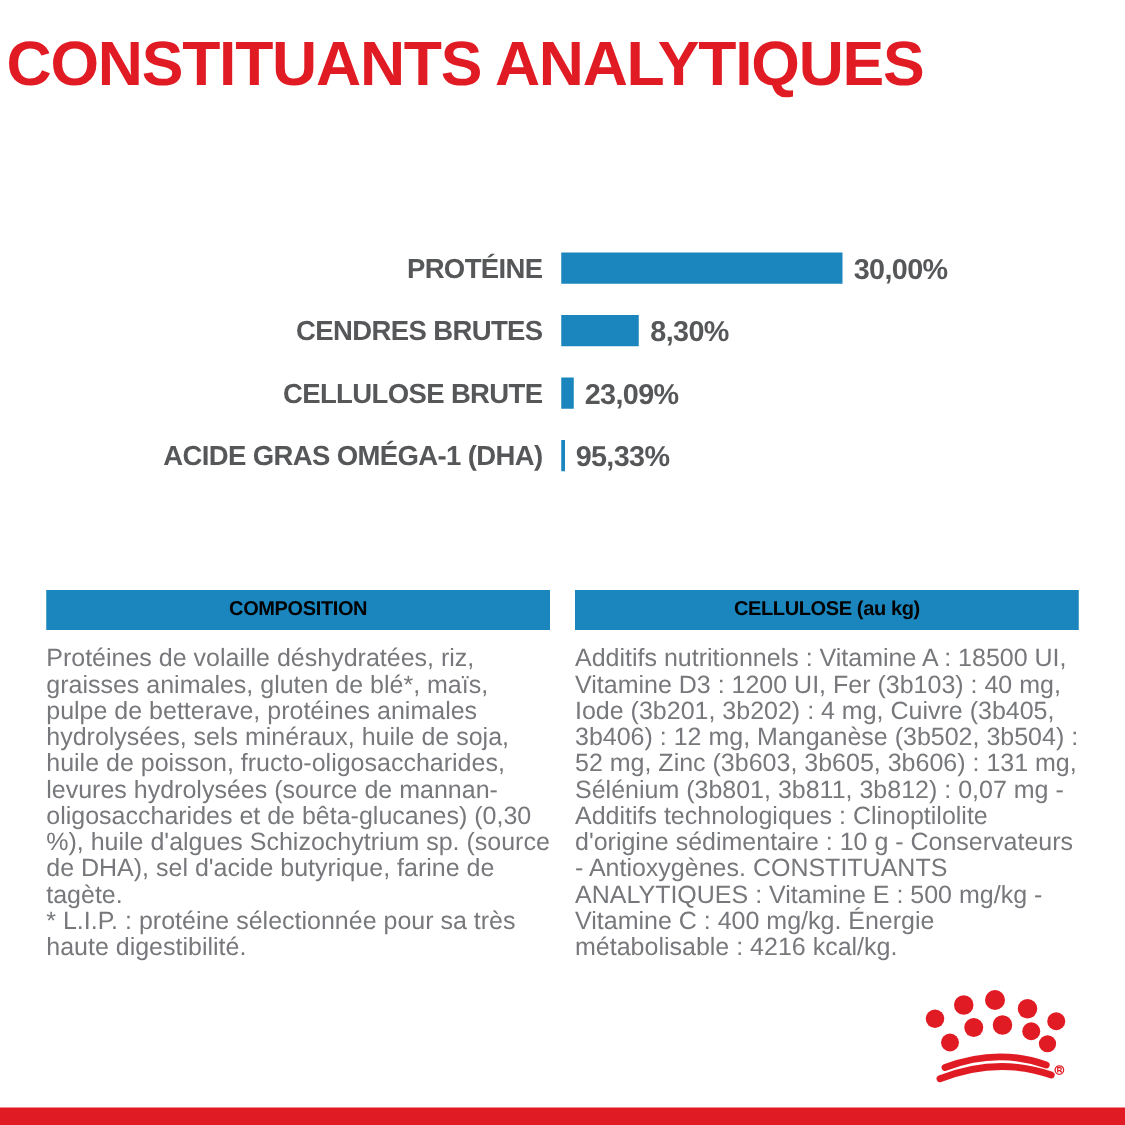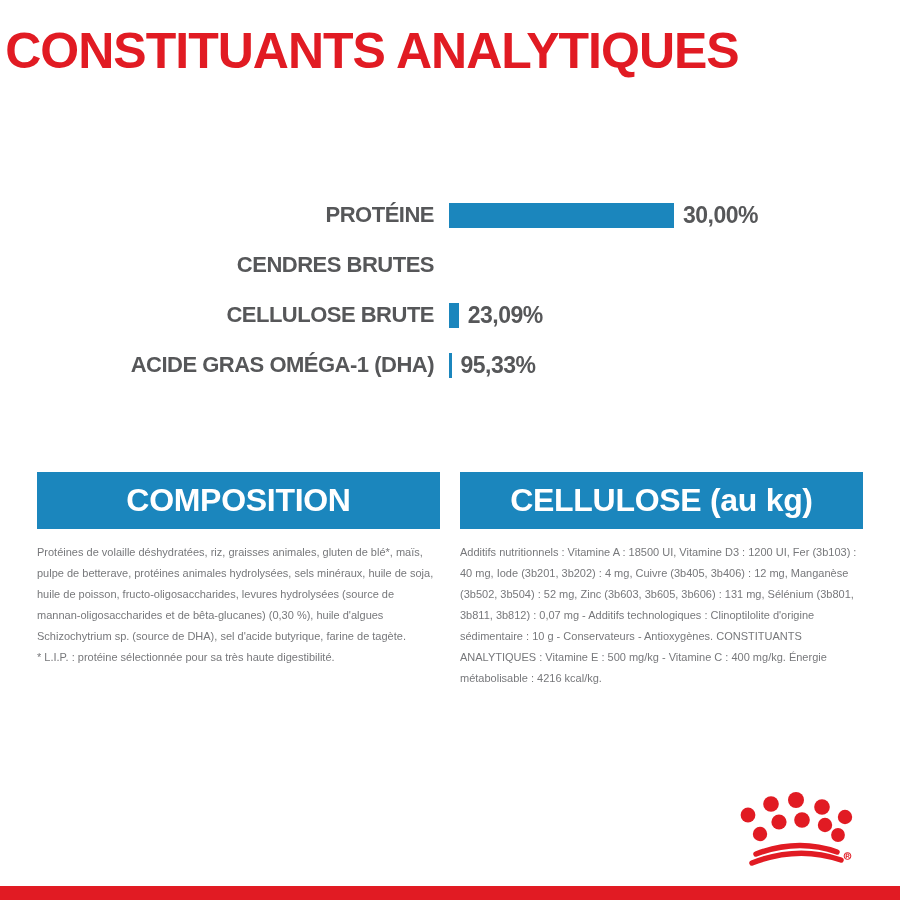--- a/index.html
+++ b/index.html
@@ -25,43 +25,43 @@
   .chart{
     position:absolute;top:190px;left:0;width:804px;
   }
   .chart-row{display:flex;align-items:center;height:50px;}
   .chart-label{
     width:434px;text-align:right;
     font-size:22px;font-weight:700;letter-spacing:-0.5px;
     color:var(--label-gray);
     white-space:nowrap;
   }
-  .chart-bar-wrap{display:flex;align-items:center;margin-left:15px;}
+  .chart-bar-wrap{display:flex;margin-left:15px;}
   .chart-bar{height:25px;background:var(--blue);}
   .chart-value{
     margin-left:9px;
     font-size:23px;font-weight:700;letter-spacing:-0.5px;
     color:var(--label-gray);
     white-space:nowrap;
   }
   
   .sections{
     position:absolute;top:472px;left:37px;width:826px;
     display:flex;gap:20px;
   }
   .col{width:403px;}
   .col-header{
-    height:57px;background:var(--blue);
+    height:32px;background:var(--blue);
     display:flex;align-items:center;justify-content:center;
-    color:#ffffff;font-size:32px;font-weight:700;letter-spacing:-0.3px;
+    color:#000000;font-size:16px;font-weight:700;letter-spacing:-0.3px;
     white-space:nowrap;
   }
   .col-body{
     margin-top:13px;
-    font-size:11px;line-height:21px;
+    font-size:20px;line-height:21px;
     color:var(--body-gray);
   }
   .col-body p{margin:0;}
   
   .crown{
     position:absolute;left:734px;top:792px;width:134px;height:88px;
     color:var(--red);
   }
   
   .bottom-bar{
@@ -77,20 +77,24 @@
 <div class="chart">
     <div class="chart-row">
       <div class="chart-label">PROTÉINE</div>
       <div class="chart-bar-wrap">
         <div class="chart-bar" style="width: 225px; background: rgb(27, 134, 189);"></div>
         <div class="chart-value">30,00%</div>
       </div>
     </div>
     <div class="chart-row">
       <div class="chart-label">CENDRES BRUTES</div>
+      <div class="chart-bar-wrap">
+        <div class="chart-bar" style="width: 62.25px; background: rgb(27, 134, 189);"></div>
+        <div class="chart-value">8,30%</div>
+      </div>
     </div>
     <div class="chart-row">
       <div class="chart-label">CELLULOSE BRUTE</div>
       <div class="chart-bar-wrap">
         <div class="chart-bar" style="width: 9.75px; background: rgb(27, 134, 189);"></div>
         <div class="chart-value">23,09%</div>
       </div>
     </div>
     <div class="chart-row">
       <div class="chart-label">ACIDE GRAS OMÉGA-1 (DHA)</div>

